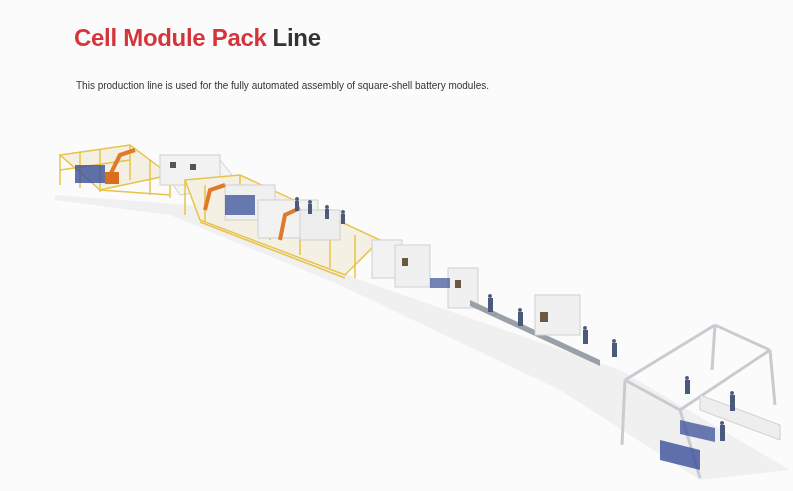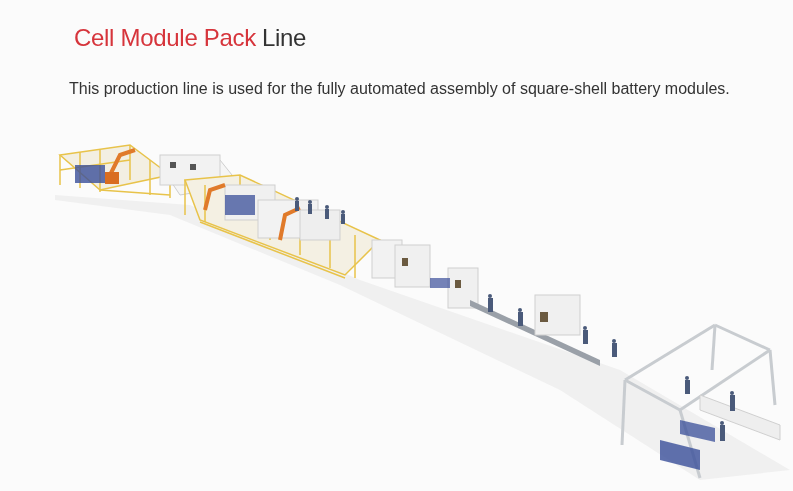--- a/index.html
+++ b/index.html
@@ -4,28 +4,28 @@
 <style>
   html, body { margin:0; padding:0; }
   body {
     width:793px; height:491px; overflow:hidden;
     background:#fbfbfb;
     font-family:"Liberation Sans", sans-serif;
     position:relative;
   }
   .title {
     position:absolute; left:74px; top:24px;
-    font-size:24px; font-weight:400; letter-spacing:-0.3px;
+    font-size:24px; font-weight:700; letter-spacing:-0.3px;
     white-space:nowrap;
   }
   .title .accent { color:#d6343b; }
   .title .rest { color:#333333; margin-left:6px; }
   .desc {
-    position:absolute; left:69px; top:80px;
-    font-size:16px; color:#333; white-space:nowrap;
+    position:absolute; left:76px; top:80px;
+    font-size:10px; color:#333; white-space:nowrap;
   }
   .illustration { position:absolute; left:0; top:120px; width:793px; height:371px; }
 </style>
 </head>
 <body>
 
 <div class="title">
   <span class="accent">Cell Module Pack</span><span class="rest">Line</span>
 </div>
 <div class="desc">This production line is used for the fully automated assembly of square-shell battery modules.</div>

